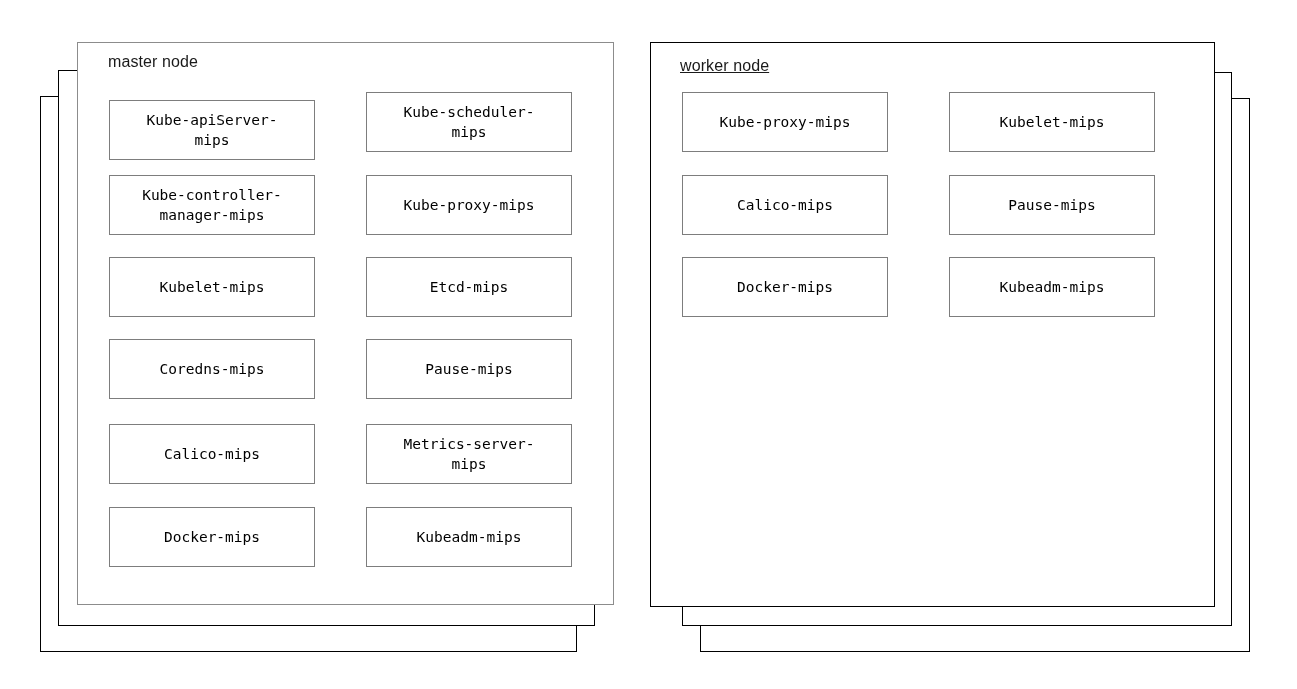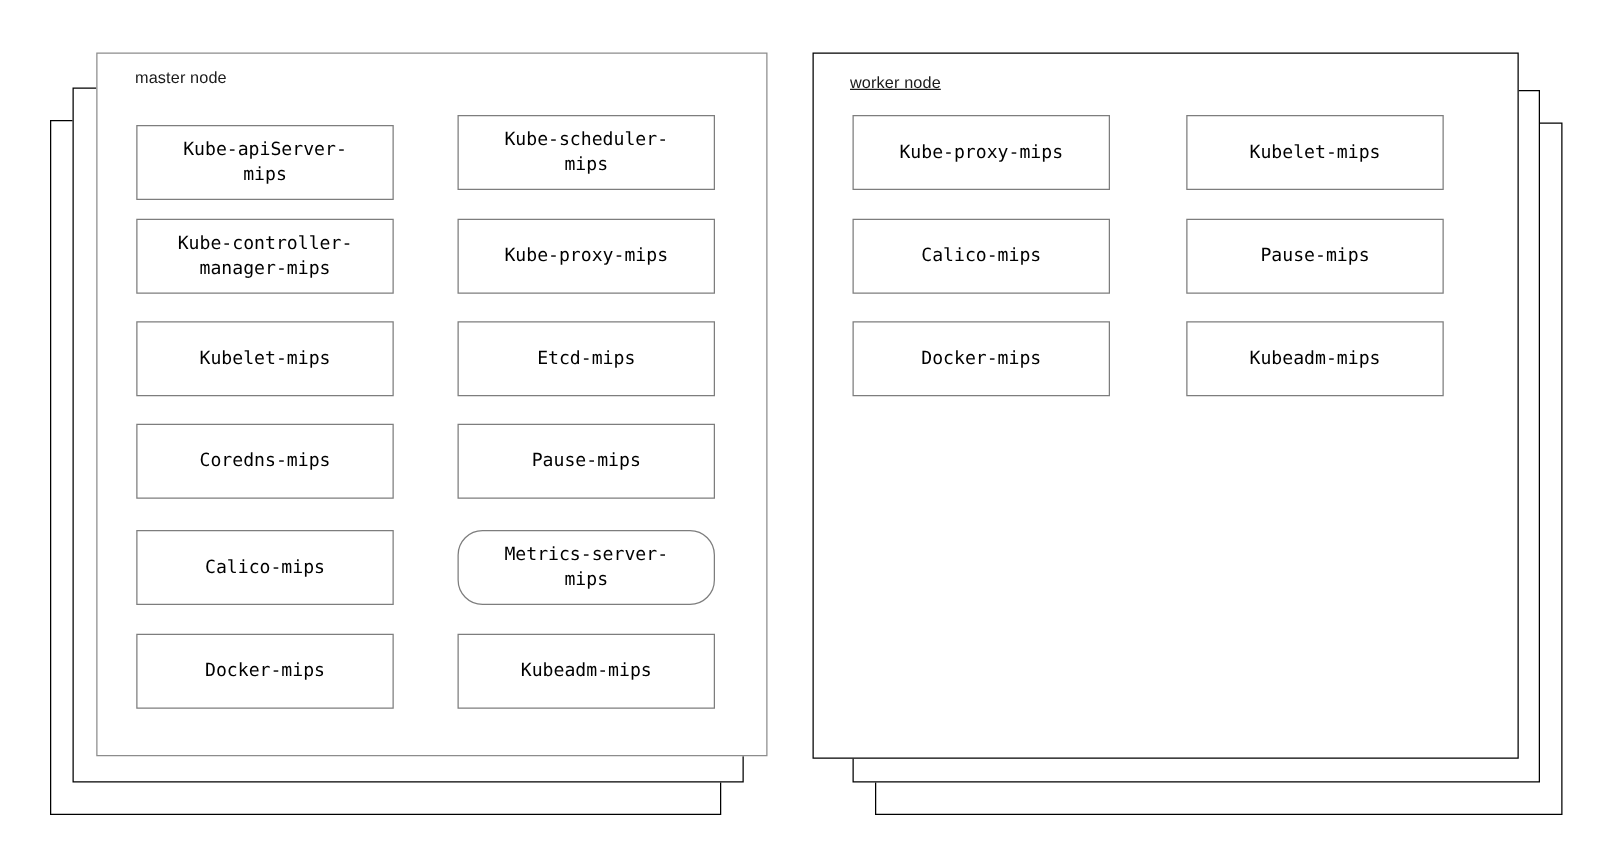--- a/index.html
+++ b/index.html
@@ -41,21 +41,21 @@
   .node-panel {
     position: absolute;
     background: #ffffff;
     border: 1px solid #8c8c8c;
     box-sizing: border-box;
   }
 
   .node-title {
     position: absolute;
     font-family: "Liberation Sans", sans-serif;
-    font-size: 13px;
+    font-size: 16px;
     line-height: 22px;
     color: #1a1a1a;
     white-space: nowrap;
     letter-spacing: 0.1px;
   }
 
   .component-box {
     position: absolute;
     background: #ffffff;
     border: 1px solid #7d7d7d;
@@ -116,21 +116,21 @@
     <div class="component-box" style="left:109px; top:339px; width:206px; height:60px;">
       <span class="component-label">Coredns-mips</span>
     </div>
     <div class="component-box" style="left:366px; top:339px; width:206px; height:60px;">
       <span class="component-label">Pause-mips</span>
     </div>
 
     <div class="component-box" style="left:109px; top:424px; width:206px; height:60px;">
       <span class="component-label">Calico-mips</span>
     </div>
-    <div class="component-box" style="left:366px; top:424px; width:206px; height:60px;border-radius:20px;">
+    <div class="component-box" style="left:366px; top:424px; width:206px; height:60px;">
       <span class="component-label">Metrics-server-
 mips</span>
     </div>
 
     <div class="component-box" style="left:109px; top:507px; width:206px; height:60px;">
       <span class="component-label">Docker-mips</span>
     </div>
     <div class="component-box" style="left:366px; top:507px; width:206px; height:60px;">
       <span class="component-label">Kubeadm-mips</span>
     </div>

